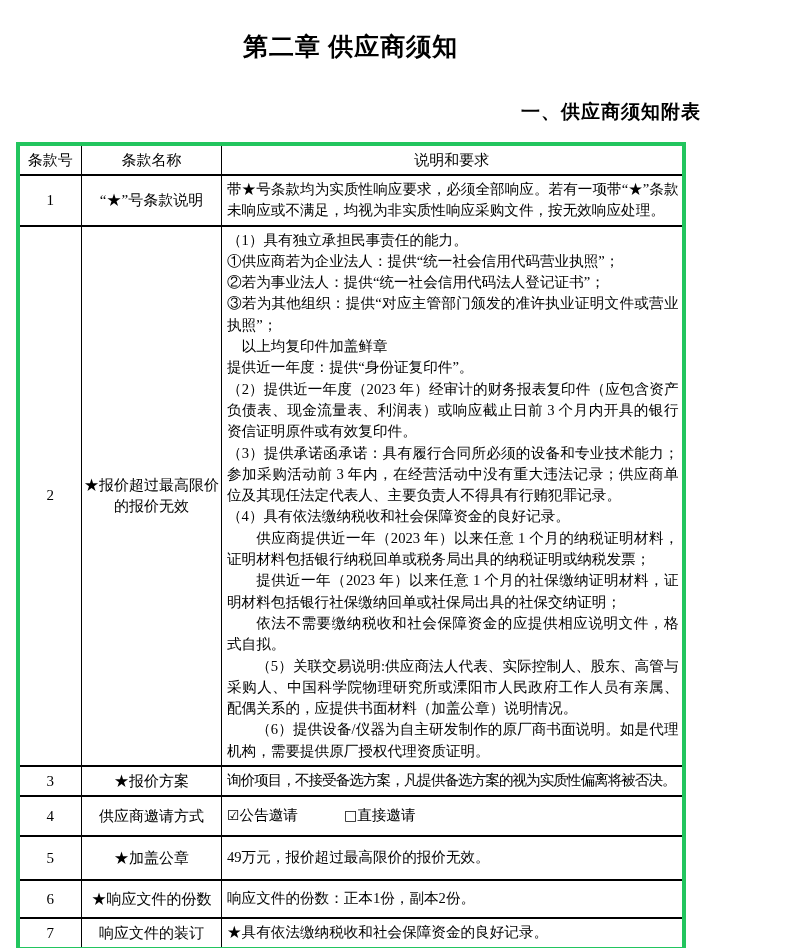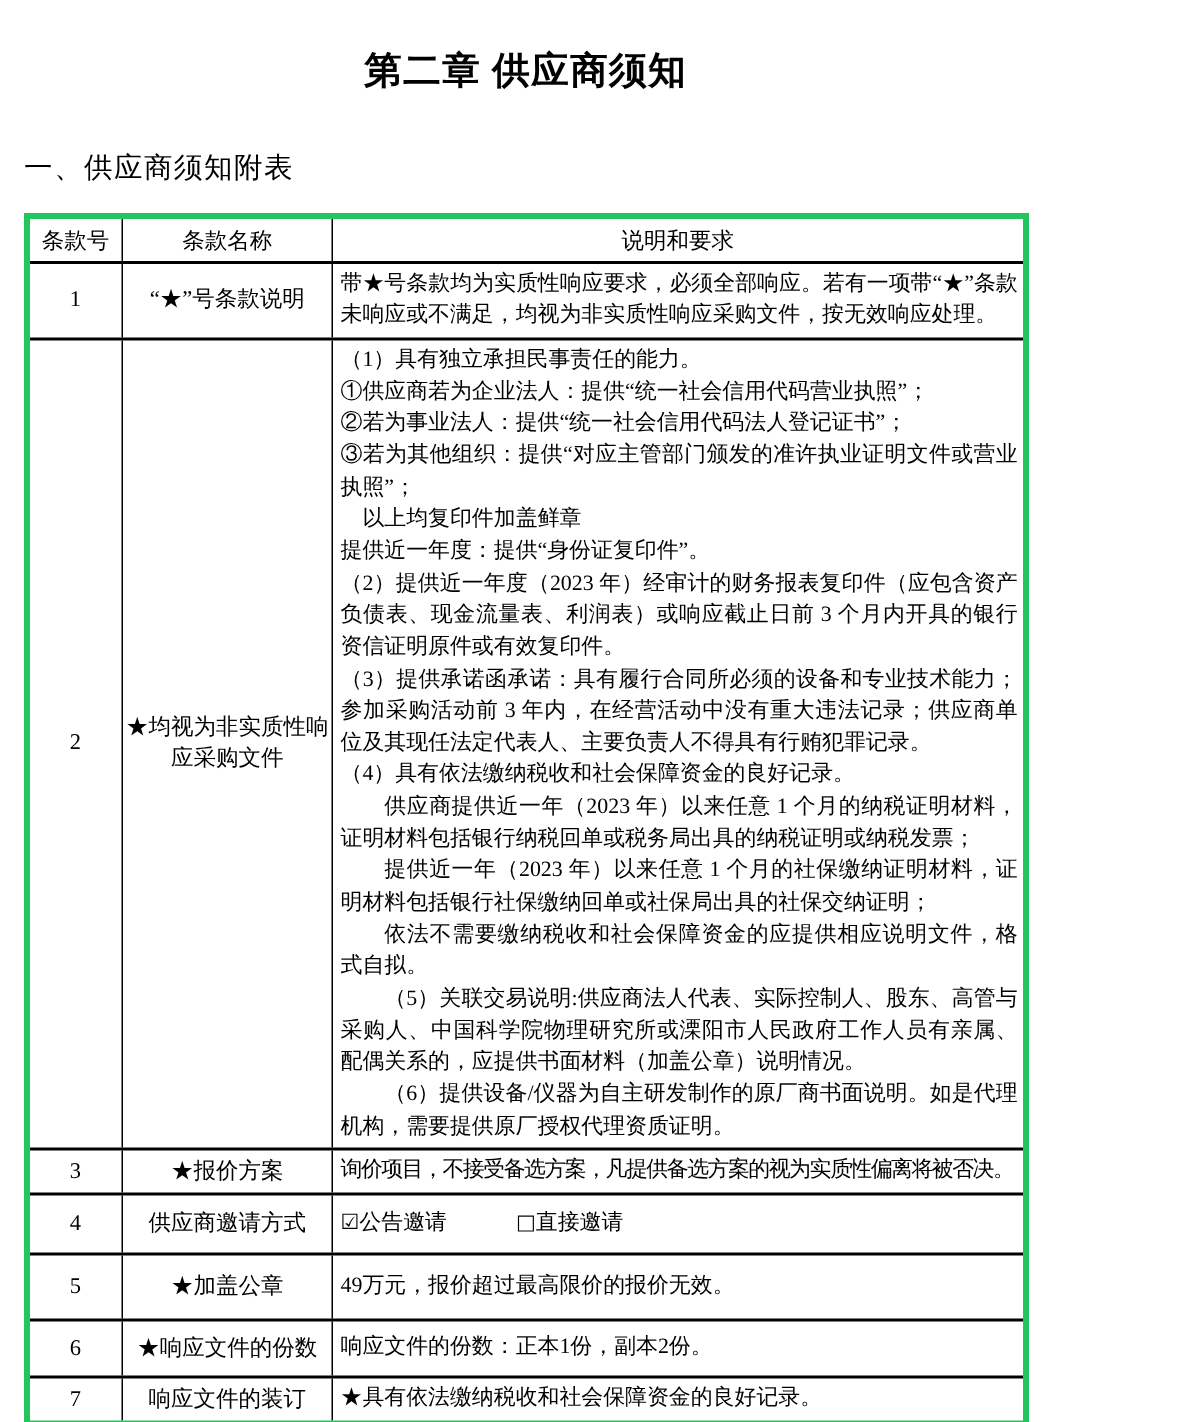--- a/index.html
+++ b/index.html
@@ -19,23 +19,23 @@
   }
   h1.chapter-title {
     margin: 0;
     text-align: center;
     font-size: 25px;
     font-weight: 700;
     letter-spacing: 1px;
   }
   h2.section-title {
     margin: 36px 0 17px 16px;
-    text-align: left;
+    text-align: right;
     font-size: 19px;
-    font-weight: 400;
+    font-weight: 700;
     letter-spacing: 1px;
   }
   table.notice-table {
     width: 666px;
     margin: 0 auto;
     border-collapse: collapse;
     table-layout: fixed;
     border: 4px solid #22c55e;
   }
   col.c-no   { width: 64px; }
@@ -108,21 +108,21 @@
     <tbody id="table-body">
         <tr>
           <td class="no">1</td>
           <td class="name">“★”号条款说明</td>
           <td class="desc">
             <p class="indent-0">带★号条款均为实质性响应要求，必须全部响应。若有一项带“★”条款未响应或不满足，均视为非实质性响应采购文件，按无效响应处理。</p>
           </td>
         </tr>
         <tr>
           <td class="no">2</td>
-          <td class="name">★均视为非实质性响应采购文件</td>
+          <td class="name">★报价超过最高限价的报价无效</td>
           <td class="desc">
             <p class="indent-0">（1）具有独立承担民事责任的能力。</p>
             <p class="indent-0">①供应商若为企业法人：提供“统一社会信用代码营业执照”；</p>
             <p class="indent-0">②若为事业法人：提供“统一社会信用代码法人登记证书”；</p>
             <p class="indent-0">③若为其他组织：提供“对应主管部门颁发的准许执业证明文件或营业执照”；</p>
             <p class="indent-1">以上均复印件加盖鲜章</p>
             <p class="indent-0">提供近一年度：提供“身份证复印件”。</p>
             <p class="indent-0">（2）提供近一年度（2023 年）经审计的财务报表复印件（应包含资产负债表、现金流量表、利润表）或响应截止日前 3 个月内开具的银行资信证明原件或有效复印件。</p>
             <p class="indent-0">（3）提供承诺函承诺：具有履行合同所必须的设备和专业技术能力；参加采购活动前 3 年内，在经营活动中没有重大违法记录；供应商单位及其现任法定代表人、主要负责人不得具有行贿犯罪记录。</p>
             <p class="indent-0">（4）具有依法缴纳税收和社会保障资金的良好记录。</p>

